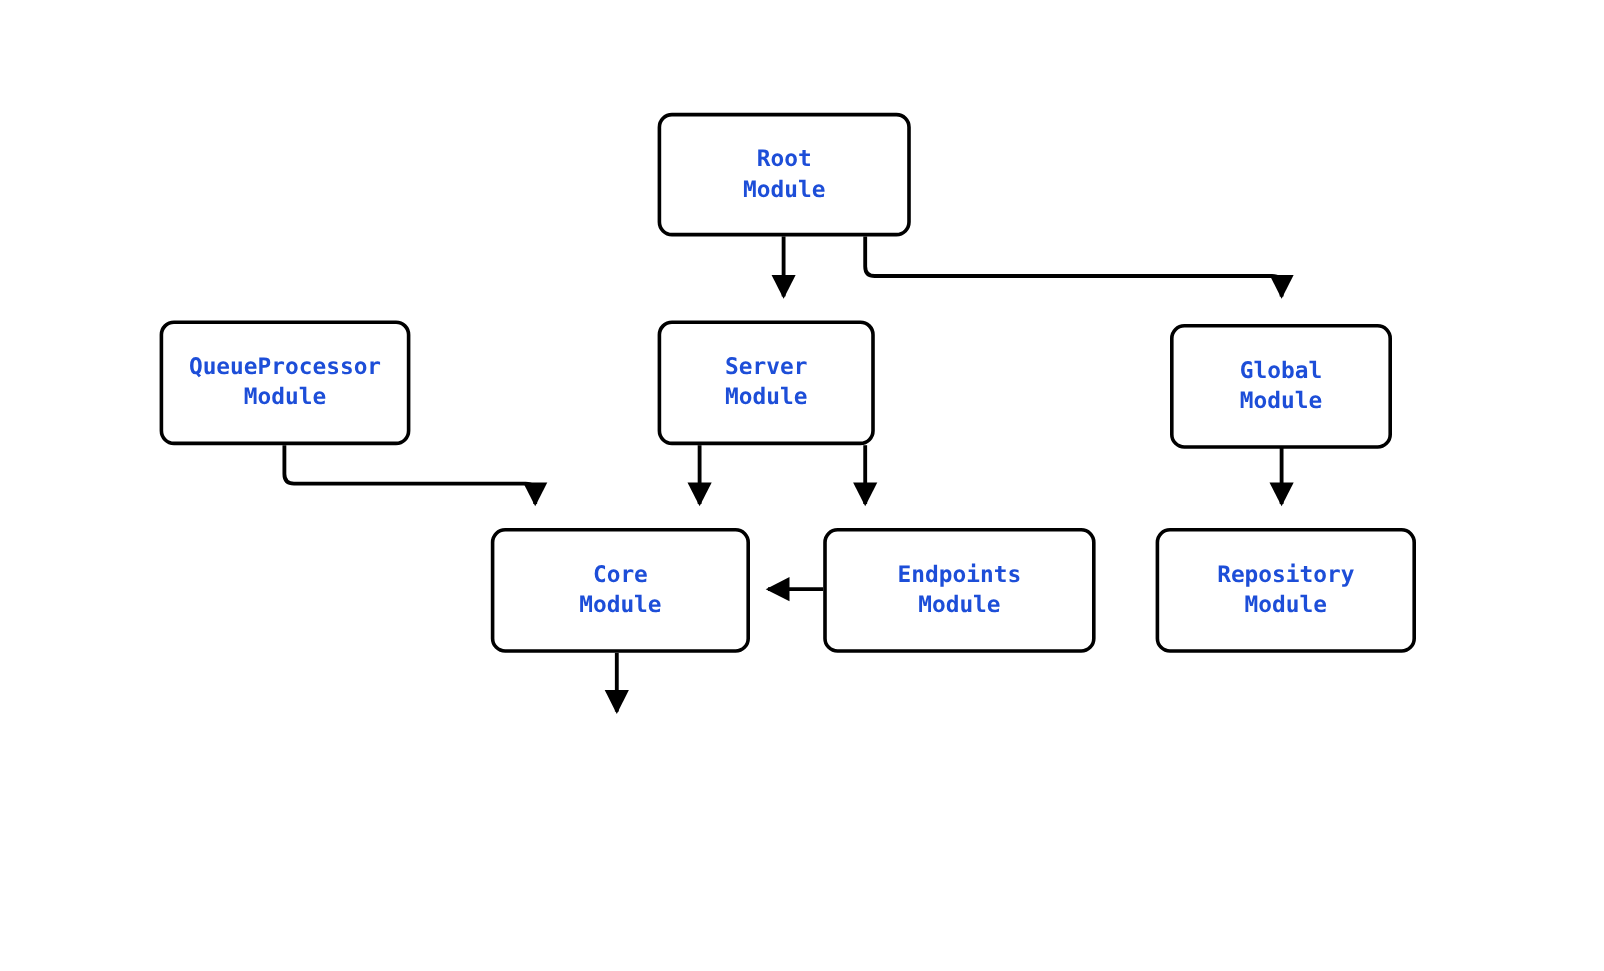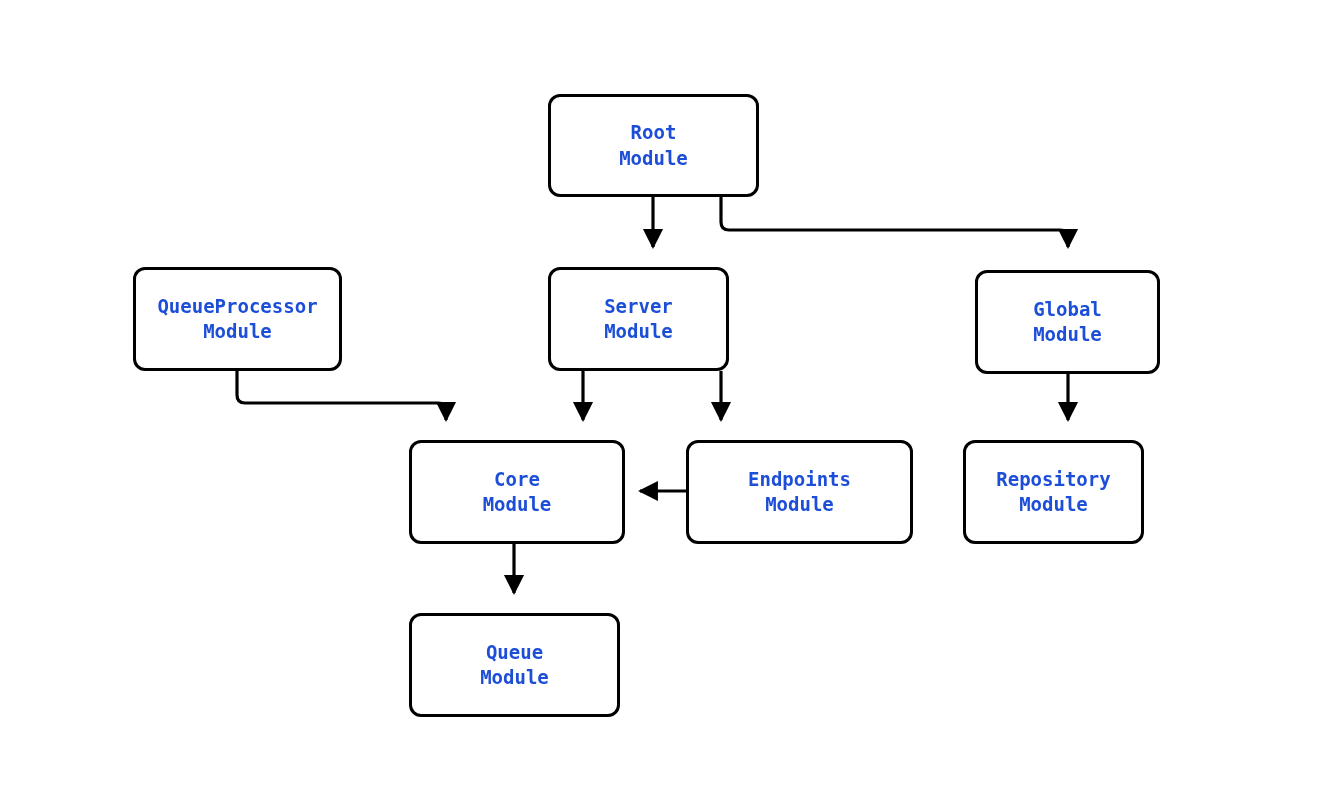--- a/index.html
+++ b/index.html
@@ -100,23 +100,19 @@
   <div class="node" style="left:409px; top:440px; width:216px; height:104px;">
     <div class="node-label"><span>Core</span>
 <span>Module</span></div>
   </div>
 
   <div class="node" style="left:686px; top:440px; width:227px; height:104px;">
     <div class="node-label"><span>Endpoints</span>
 <span>Module</span></div>
   </div>
 
-  <div class="node" style="left:963px; top:440px; width:181px; height:104px;">
+  <div class="node" style="left:963px; top:440px; width:217px; height:104px;">
     <div class="node-label"><span>Repository</span>
 <span>Module</span></div>
   </div>
 
-  <div class="node" style="left:409px; top:613px; width:211px; height:104px;">
-    <div class="node-label"><span>Queue</span>
-<span>Module</span></div>
-  </div>
 
 </div>
 
 </body></html>

